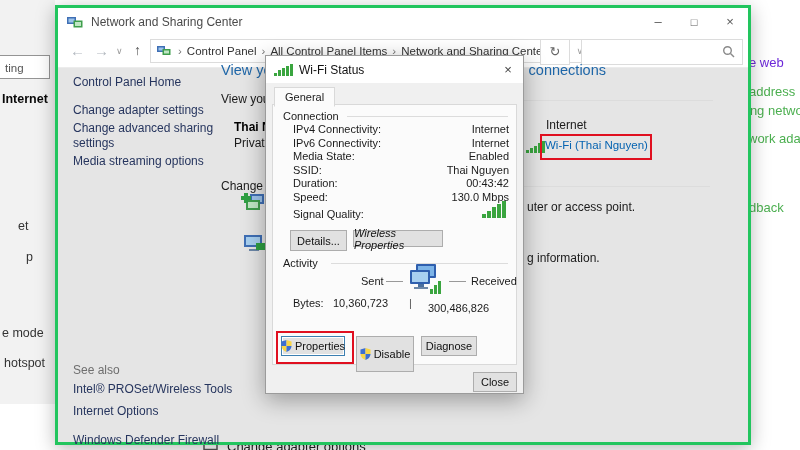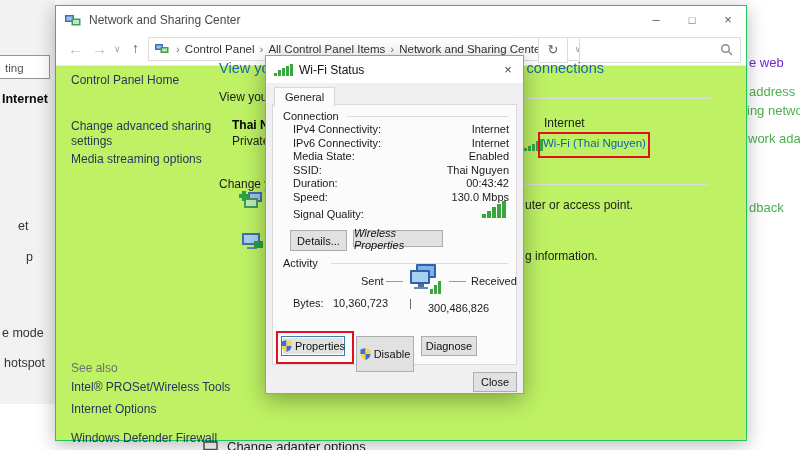--- a/index.html
+++ b/index.html
@@ -7,22 +7,22 @@
         font-family:"Liberation Sans",sans-serif;font-size:12px;color:#1b1b1b;}
   .abs{position:absolute;}
   .nowrap{white-space:nowrap;}
 
   
   .bg-left{position:absolute;left:0;top:46;width:55px;height:404px;background:#f2f2f2;}
   .green{color:#4caf50;}
   .bgfrag{position:absolute;font-size:13px;white-space:nowrap;}
 
   
-  .win{position:absolute;left:55px;top:5px;width:690px;height:434px;background:#bef264;
-       border:1px solid #22c55e;box-shadow:0 4px 18px rgba(0,0,0,.28);}
+  .win{position:absolute;left:55px;top:5px;width:690px;height:434px;background:#e5e5e5;
+       border:3px solid #22c55e;box-shadow:0 4px 18px rgba(0,0,0,.28);}
   .titlebar{position:absolute;left:0;top:0;right:0;height:28px;background:#fff;display:flex;align-items:center;}
   .title-text{margin-left:8px;font-size:12px;color:#4a4a4a;}
   .ctrl{width:36px;height:28px;text-align:center;line-height:28px;color:#5a5a5a;font-size:13px;}
   .toolbar{position:absolute;left:0;top:28px;right:0;height:31px;background:#fff;border-bottom:1px solid #ececec;}
   .navglyph{position:absolute;top:6px;font-size:15px;color:#b2b8bf;}
   .box{border:1px solid #dcdcdc;background:#fff;}
   .crumb{position:absolute;left:92px;top:3px;width:440px;height:24px;display:flex;align-items:center;
          font-size:11.5px;color:#333;padding:0 6px;box-sizing:border-box;}
   .crumb .sep{margin:0 5px;color:#777;}
   .searchbox{position:absolute;left:523px;top:3px;width:160px;height:24px;}
@@ -144,20 +144,21 @@
         <span class="abs" style="right:7px;top:5px;">
           <svg width="13" height="13">
               <circle cx="5.5" cy="5.5" r="3.8" fill="none" stroke="#8a8a8a" stroke-width="1.4"></circle>
               <line x1="8.5" y1="8.5" x2="12" y2="12" stroke="#8a8a8a" stroke-width="1.4"></line>
             </svg>
         </span>
       </div>
     </div>
 
     <div class="side" style="left:15px;top:67px;">Control Panel Home</div>
+    <div class="side" style="left:15px;top:95px;">Change adapter settings</div>
     <div class="side" style="left:15px;top:113px;width:160px;white-space:normal;line-height:15px;">Change advanced sharing settings</div>
     <div class="side" style="left:15px;top:146px;">Media streaming options</div>
     <div class="side gray" style="left:15px;top:355px;">See also</div>
     <div class="side" style="left:15px;top:374px;">Intel® PROSet/Wireless Tools</div>
     <div class="side" style="left:15px;top:396px;">Internet Options</div>
     <div class="side" style="left:15px;top:425px;text-align:center;">Windows Defender Firewall</div>
 
     <div class="heading">View your basic network information and set up connections</div>
     <div class="abs nowrap" style="left:163px;top:84px;">View your active networks</div>
     <div class="rule" style="left:325px;top:92px;width:330px;"></div>

